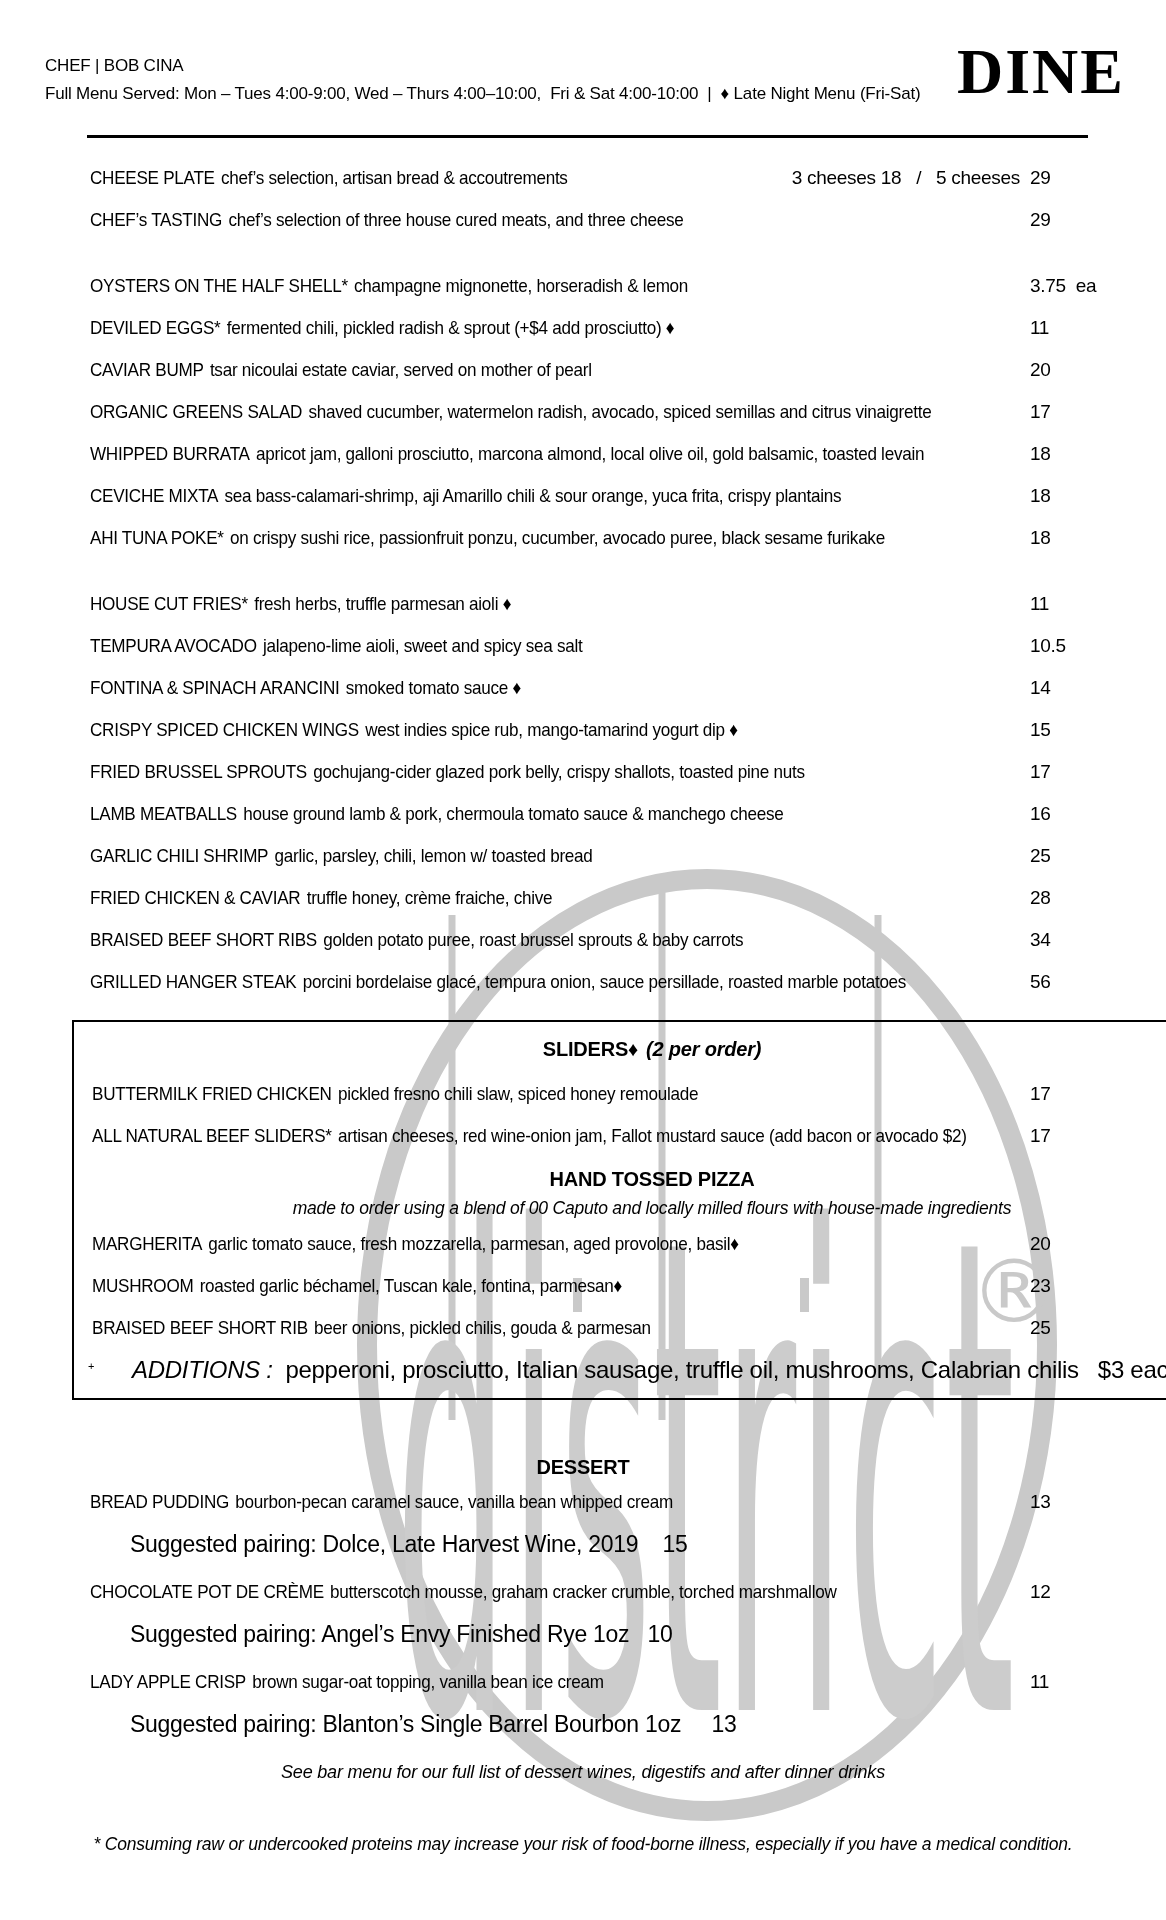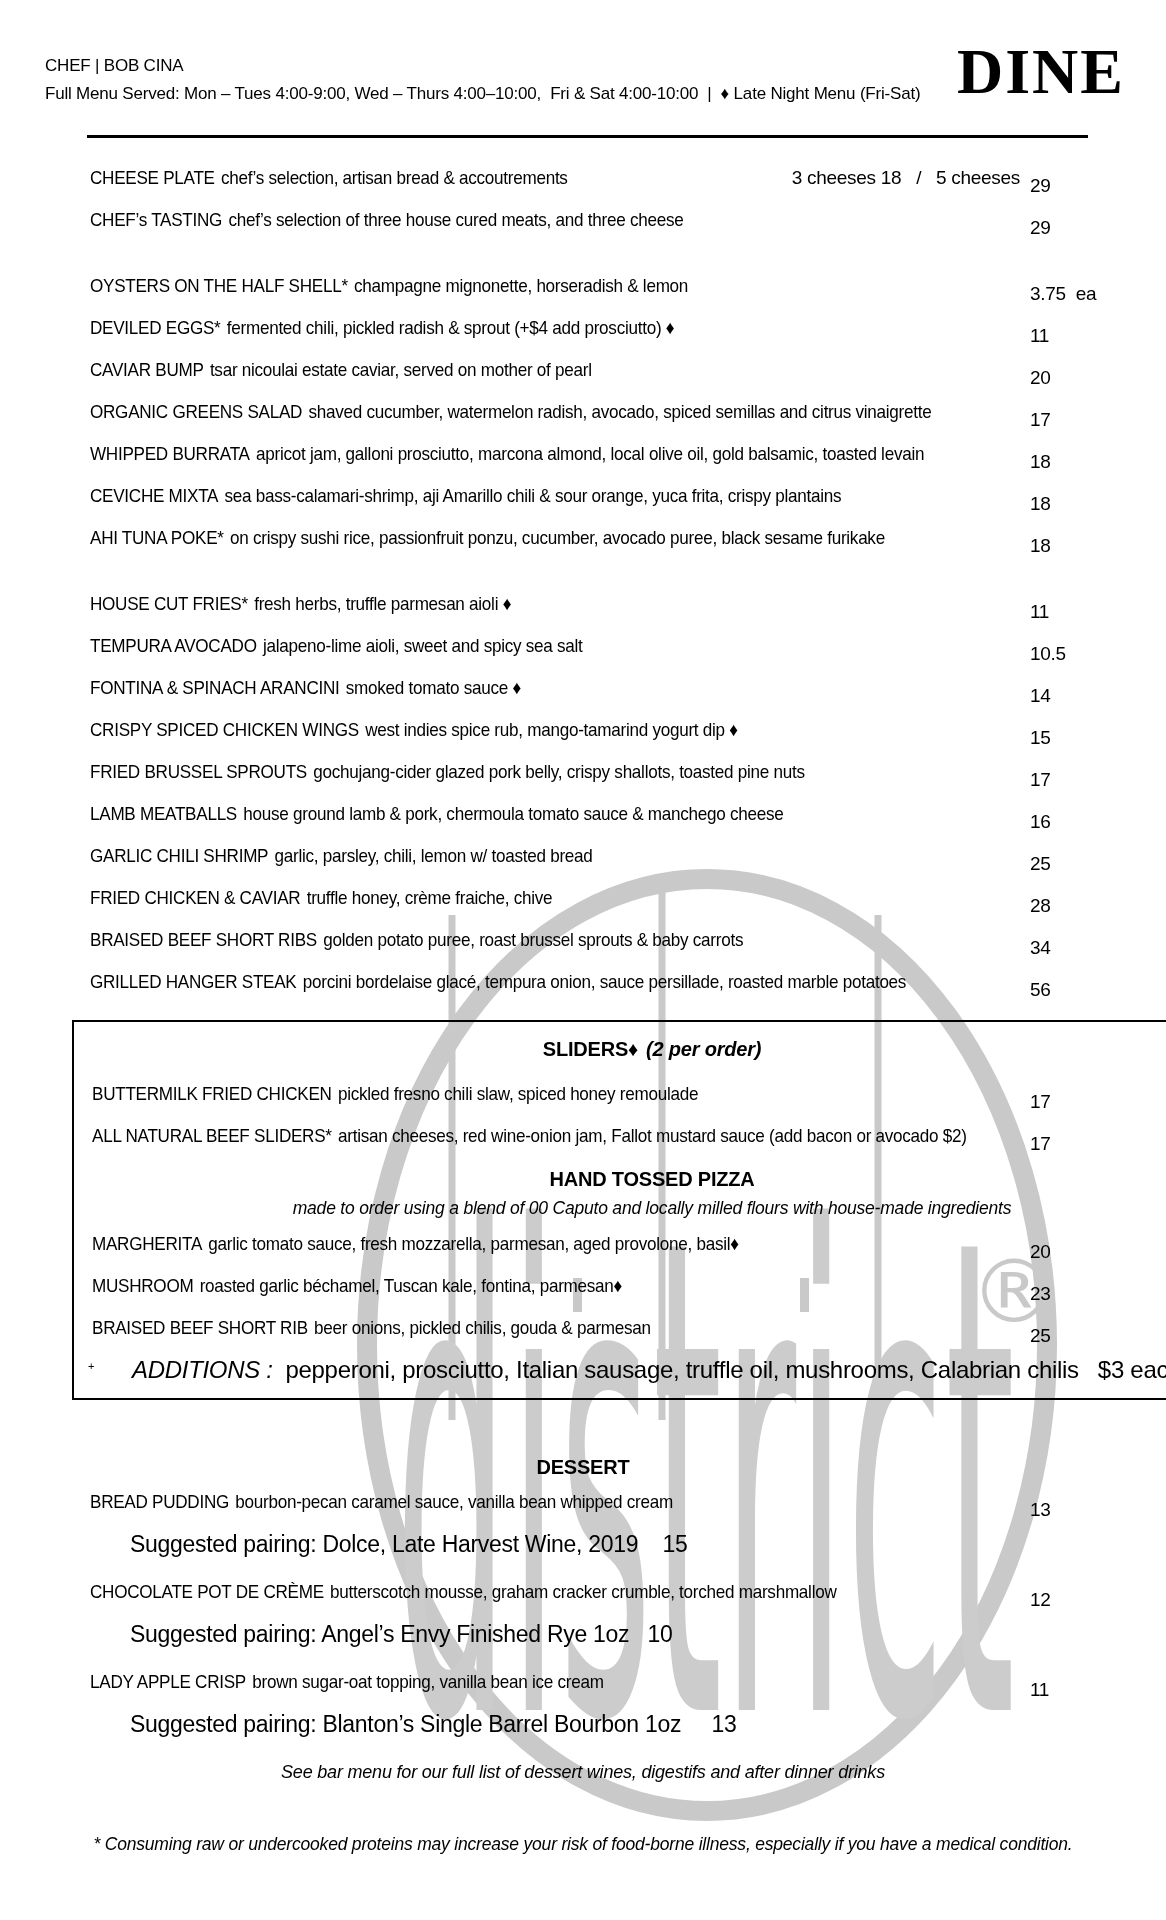--- a/index.html
+++ b/index.html
@@ -22,21 +22,21 @@
   .rule{margin:31px 38px 0 42px; border-top:3px solid #000;}
   
   .menu{position:relative; z-index:1;}
   .row{
     position:relative; margin:0 70px 22px 90px;
     font-size:19px; line-height:20px; letter-spacing:-0.3px;
   }
   .row .text{display:inline-block; transform:scaleX(0.9); transform-origin:0 50%; white-space:nowrap;}
   .idesc{margin-left:7px;}
   .row .pre{position:absolute; right:76px; top:0; white-space:pre; letter-spacing:-0.3px;}
-  .row .price{position:absolute; left:940px; top:8px; width:80px; white-space:pre;}
+  .row .price{position:absolute; left:940px; top:0; width:80px; white-space:pre;}
   .gap46{margin-top:46px;}
   .grp{margin-top:30px;}
   
   .box{
     position:relative; margin:28px 0 0 72px; width:1160px; box-sizing:border-box;
     border:2px solid #000; min-height:380px; padding:16px 0 10px 0; z-index:1;
   }
   .box .row{margin:0 0 22px 18px;}
   .box .row .price{left:938px;}
   .box-head{text-align:center; font-size:20px; font-weight:bold; line-height:22px; margin-bottom:24px; letter-spacing:-0.2px;}

